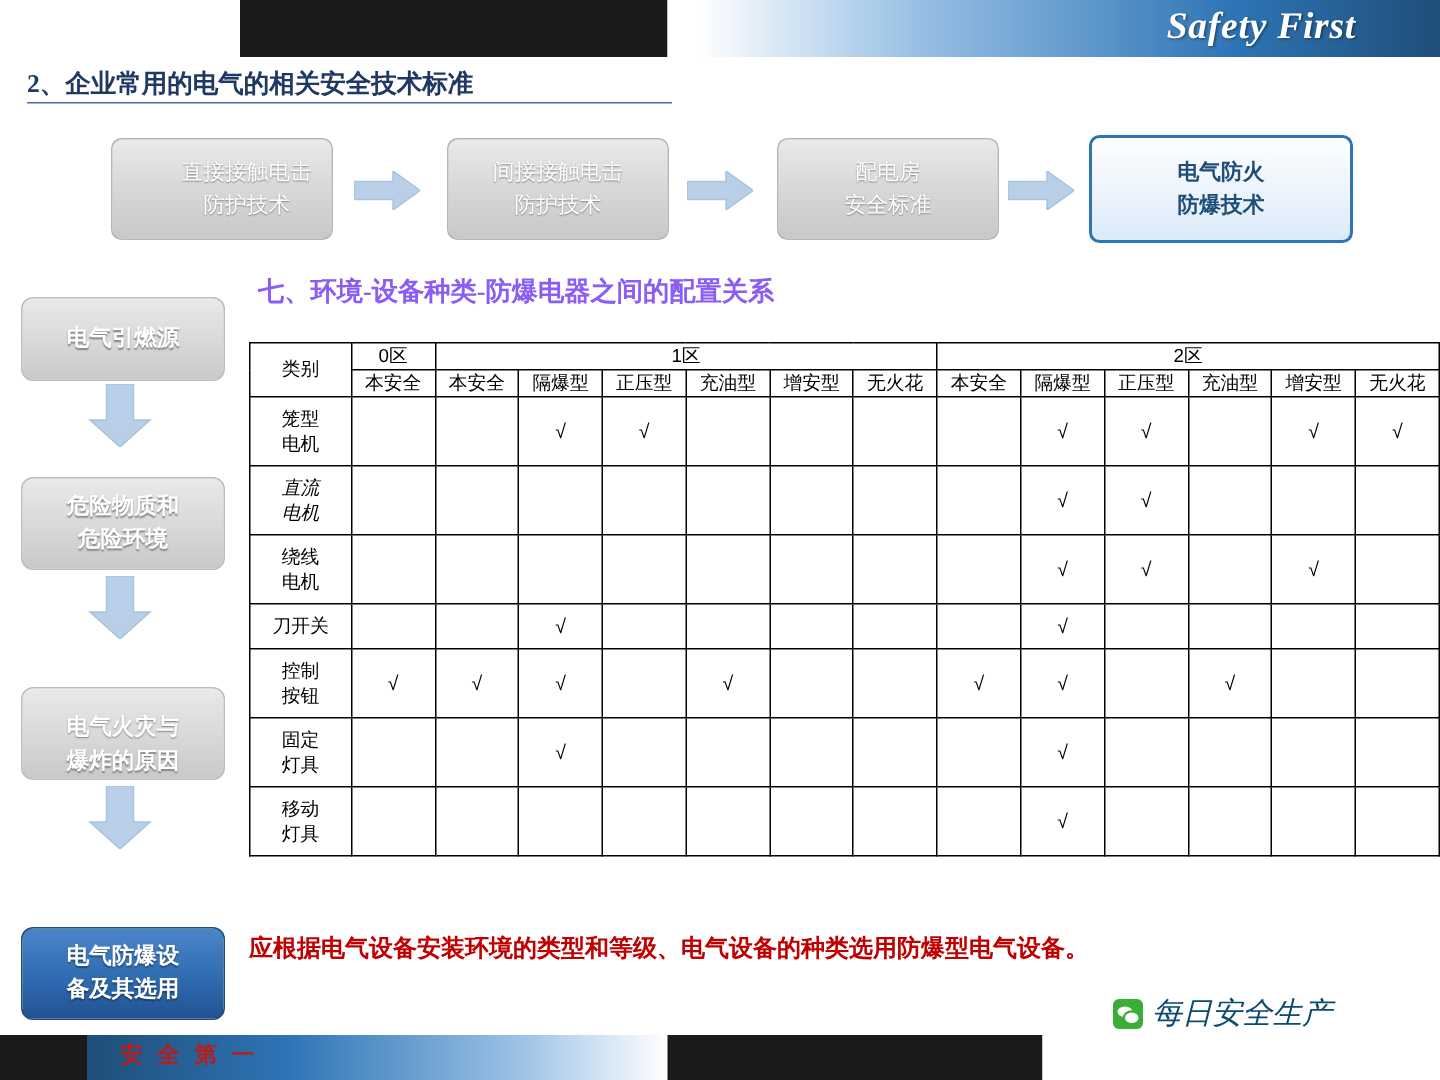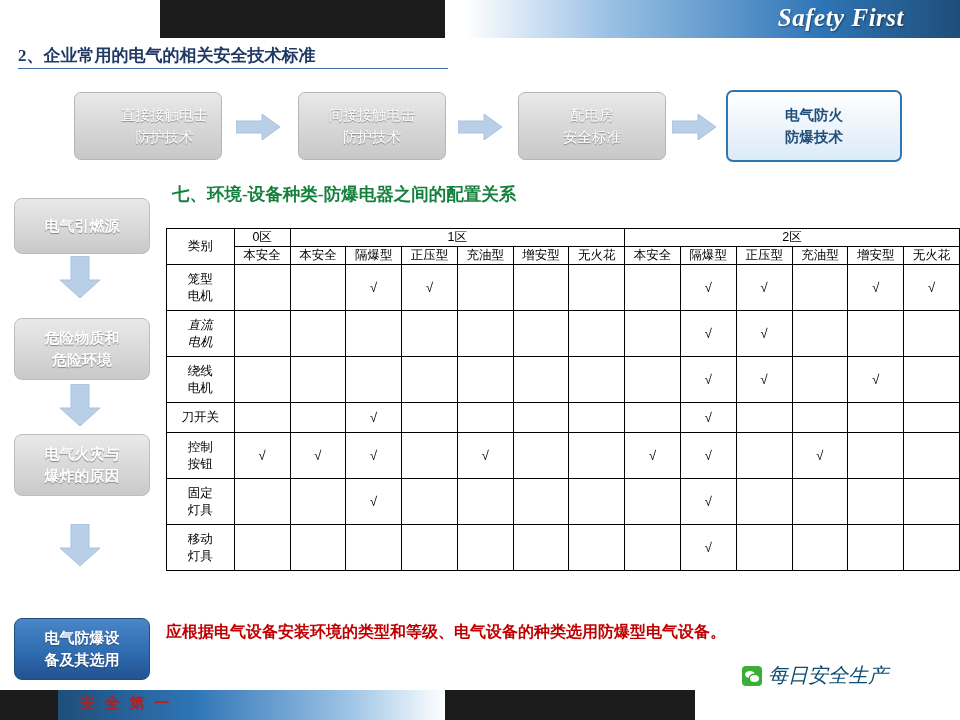--- a/index.html
+++ b/index.html
@@ -82,40 +82,40 @@
     display: flex; flex-direction: column; align-items: center; justify-content: center;
     font-size: 15px; line-height: 1.5; text-align: center;
     background: linear-gradient(to bottom, #e9e9e9 0%, #d8d8d8 55%, #c9c9c9 100%);
     border: 1px solid #bdbdbd;
     color: #ffffff;
     text-shadow: 0 1px 1px rgba(125,125,125,.95);
     font-weight: bold;
   }
   #lb1 { top: 198px; }
   #lb2 { top: 318px; height: 62px; text-align: right; }
-  #lb3 { top: 434px; height: 62px; }
+  #lb3 { top: 458px; height: 62px; justify-content: flex-end; }
   #lb4 {
     top: 596px; height: 62px;
     background: linear-gradient(to bottom, #4a86c8 0%, #2f6cb0 55%, #225292 100%);
     border: 1px solid #1f4e79;
     color: #ffffff;
     text-shadow: 0 1px 1px rgba(0,0,0,.35);
     margin-top: 22px;
   }
   .arrow-d {
     position: absolute; left: 58px; width: 44px; height: 42px; color: #b9cfe8;
   }
   #ad1 { top: 256px; }
   #ad2 { top: 384px; }
   #ad3 { top: 524px; }
 
   
   .sec-title {
     position: absolute; left: 172px; top: 182px;
-    font-size: 17.5px; font-weight: bold; color: #15803d;
+    font-size: 17.5px; font-weight: bold; color: #8b5cf6;
     font-family: "Liberation Serif", serif;
   }
 
   
   .tbl-wrap { position: absolute; left: 166px; top: 228px; }
   table.grid {
     border-collapse: collapse;
     font-size: 12.5px;
     color: #000000;
     table-layout: fixed;

